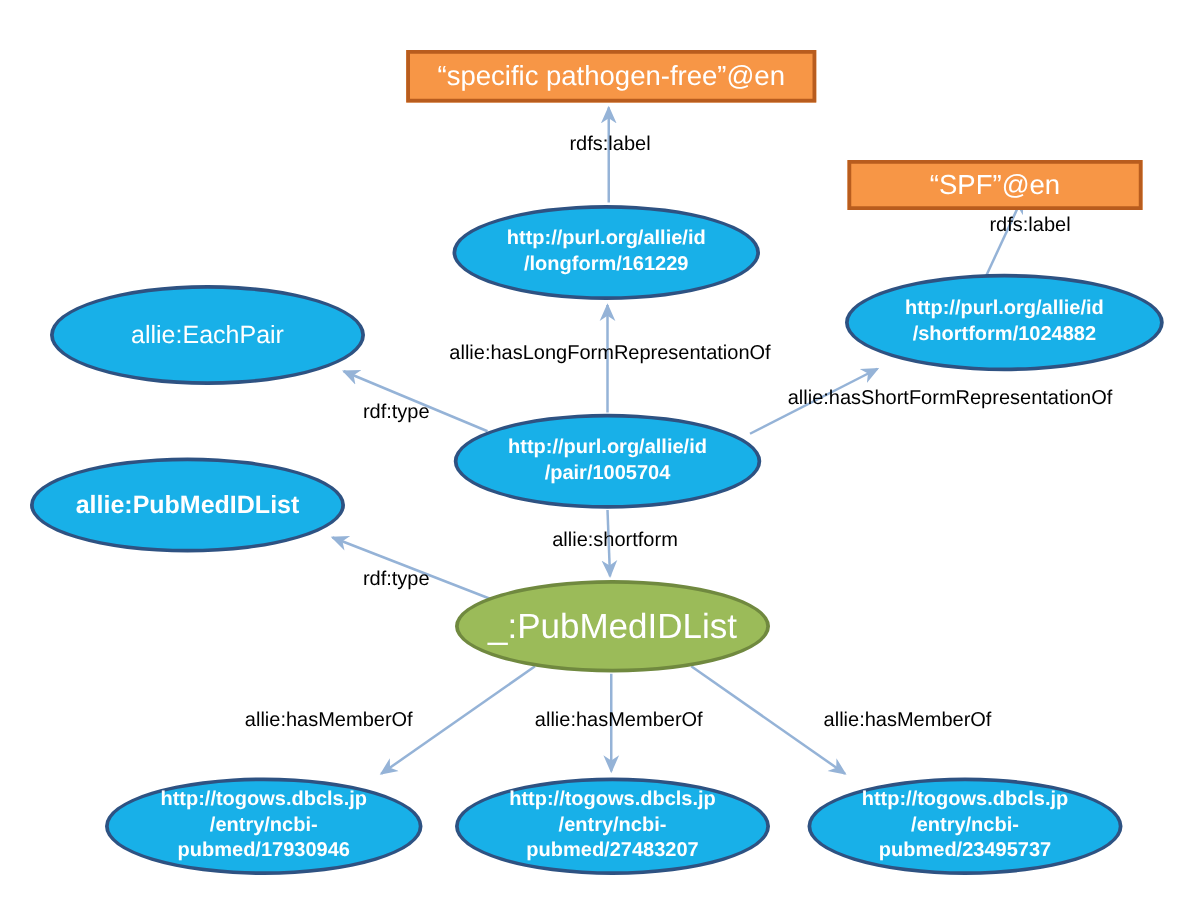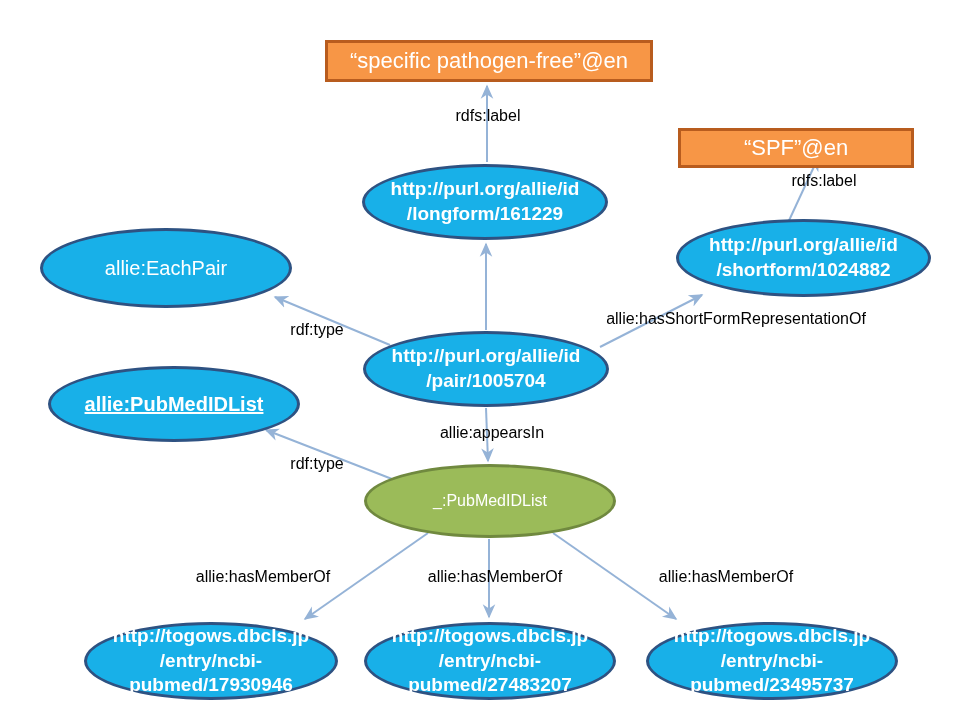--- a/index.html
+++ b/index.html
@@ -31,30 +31,30 @@
     border-radius: 50%;
     background: var(--node-fill);
     border: 3px solid var(--node-border);
     color: var(--node-text);
     display: flex;
     flex-direction: column;
     align-items: center;
     justify-content: center;
     text-align: center;
     font-weight: bold;
-    font-size: 19px;
+    font-size: 16px;
     line-height: 1.3;
   }
   .node.plain { font-weight: normal; font-size: 20px; }
   .node.boldlabel { font-weight: bold; font-size: 20px; }
   .node.green {
     background: var(--green-fill);
     border-color: var(--green-border);
     font-weight: normal;
-    font-size: 16px;
+    font-size: 28px;
   }
   .literal {
     position: absolute;
     background: var(--literal-fill);
     border: 3px solid var(--literal-border);
     color: var(--node-text);
     display: flex;
     align-items: center;
     justify-content: center;
     font-size: 22px;
@@ -110,21 +110,21 @@
 
   <div class="node plain" style="left:40px; top:228px; width:252px; height:80px;">
     <span>allie:EachPair</span>
   </div>
 
   <div class="node" style="left:363px; top:331px; width:246px; height:76px;">
     <span>http://purl.org/allie/id</span>
     <span>/pair/1005704</span>
   </div>
 
-  <div class="node boldlabel" style="left:48px; top:366px; width:252px; height:76px;text-decoration:underline;">
+  <div class="node boldlabel" style="left:24px; top:366px; width:252px; height:76px;">
     <span>allie:PubMedIDList</span>
   </div>
 
   <div class="node green" style="left:364px; top:464px; width:252px; height:74px;">
     <span>_:PubMedIDList</span>
   </div>
 
   <div class="node" style="left:84px; top:622px; width:254px; height:78px;">
     <span>http://togows.dbcls.jp</span>
     <span>/entry/ncbi-</span>
@@ -138,21 +138,22 @@
   </div>
 
   <div class="node" style="left:646px; top:622px; width:252px; height:78px;">
     <span>http://togows.dbcls.jp</span>
     <span>/entry/ncbi-</span>
     <span>pubmed/23495737</span>
   </div>
 
   <div class="elabel" style="left:488px; top:116px;">rdfs:label</div>
   <div class="elabel" style="left:824px; top:181px;">rdfs:label</div>
+  <div class="elabel" style="left:488px; top:283px;">allie:hasLongFormRepresentationOf</div>
   <div class="elabel" style="left:317px; top:330px;">rdf:type</div>
-  <div class="elabel" style="left:736px; top:319px;">allie:hasShortFormRepresentationOf</div>
-  <div class="elabel" style="left:492px; top:433px;">allie:appearsIn</div>
+  <div class="elabel" style="left:760px; top:319px;">allie:hasShortFormRepresentationOf</div>
+  <div class="elabel" style="left:492px; top:433px;">allie:shortform</div>
   <div class="elabel" style="left:317px; top:464px;">rdf:type</div>
   <div class="elabel" style="left:263px; top:577px;">allie:hasMemberOf</div>
   <div class="elabel" style="left:495px; top:577px;">allie:hasMemberOf</div>
   <div class="elabel" style="left:726px; top:577px;">allie:hasMemberOf</div>
 
 </div>
 
 </body></html>

